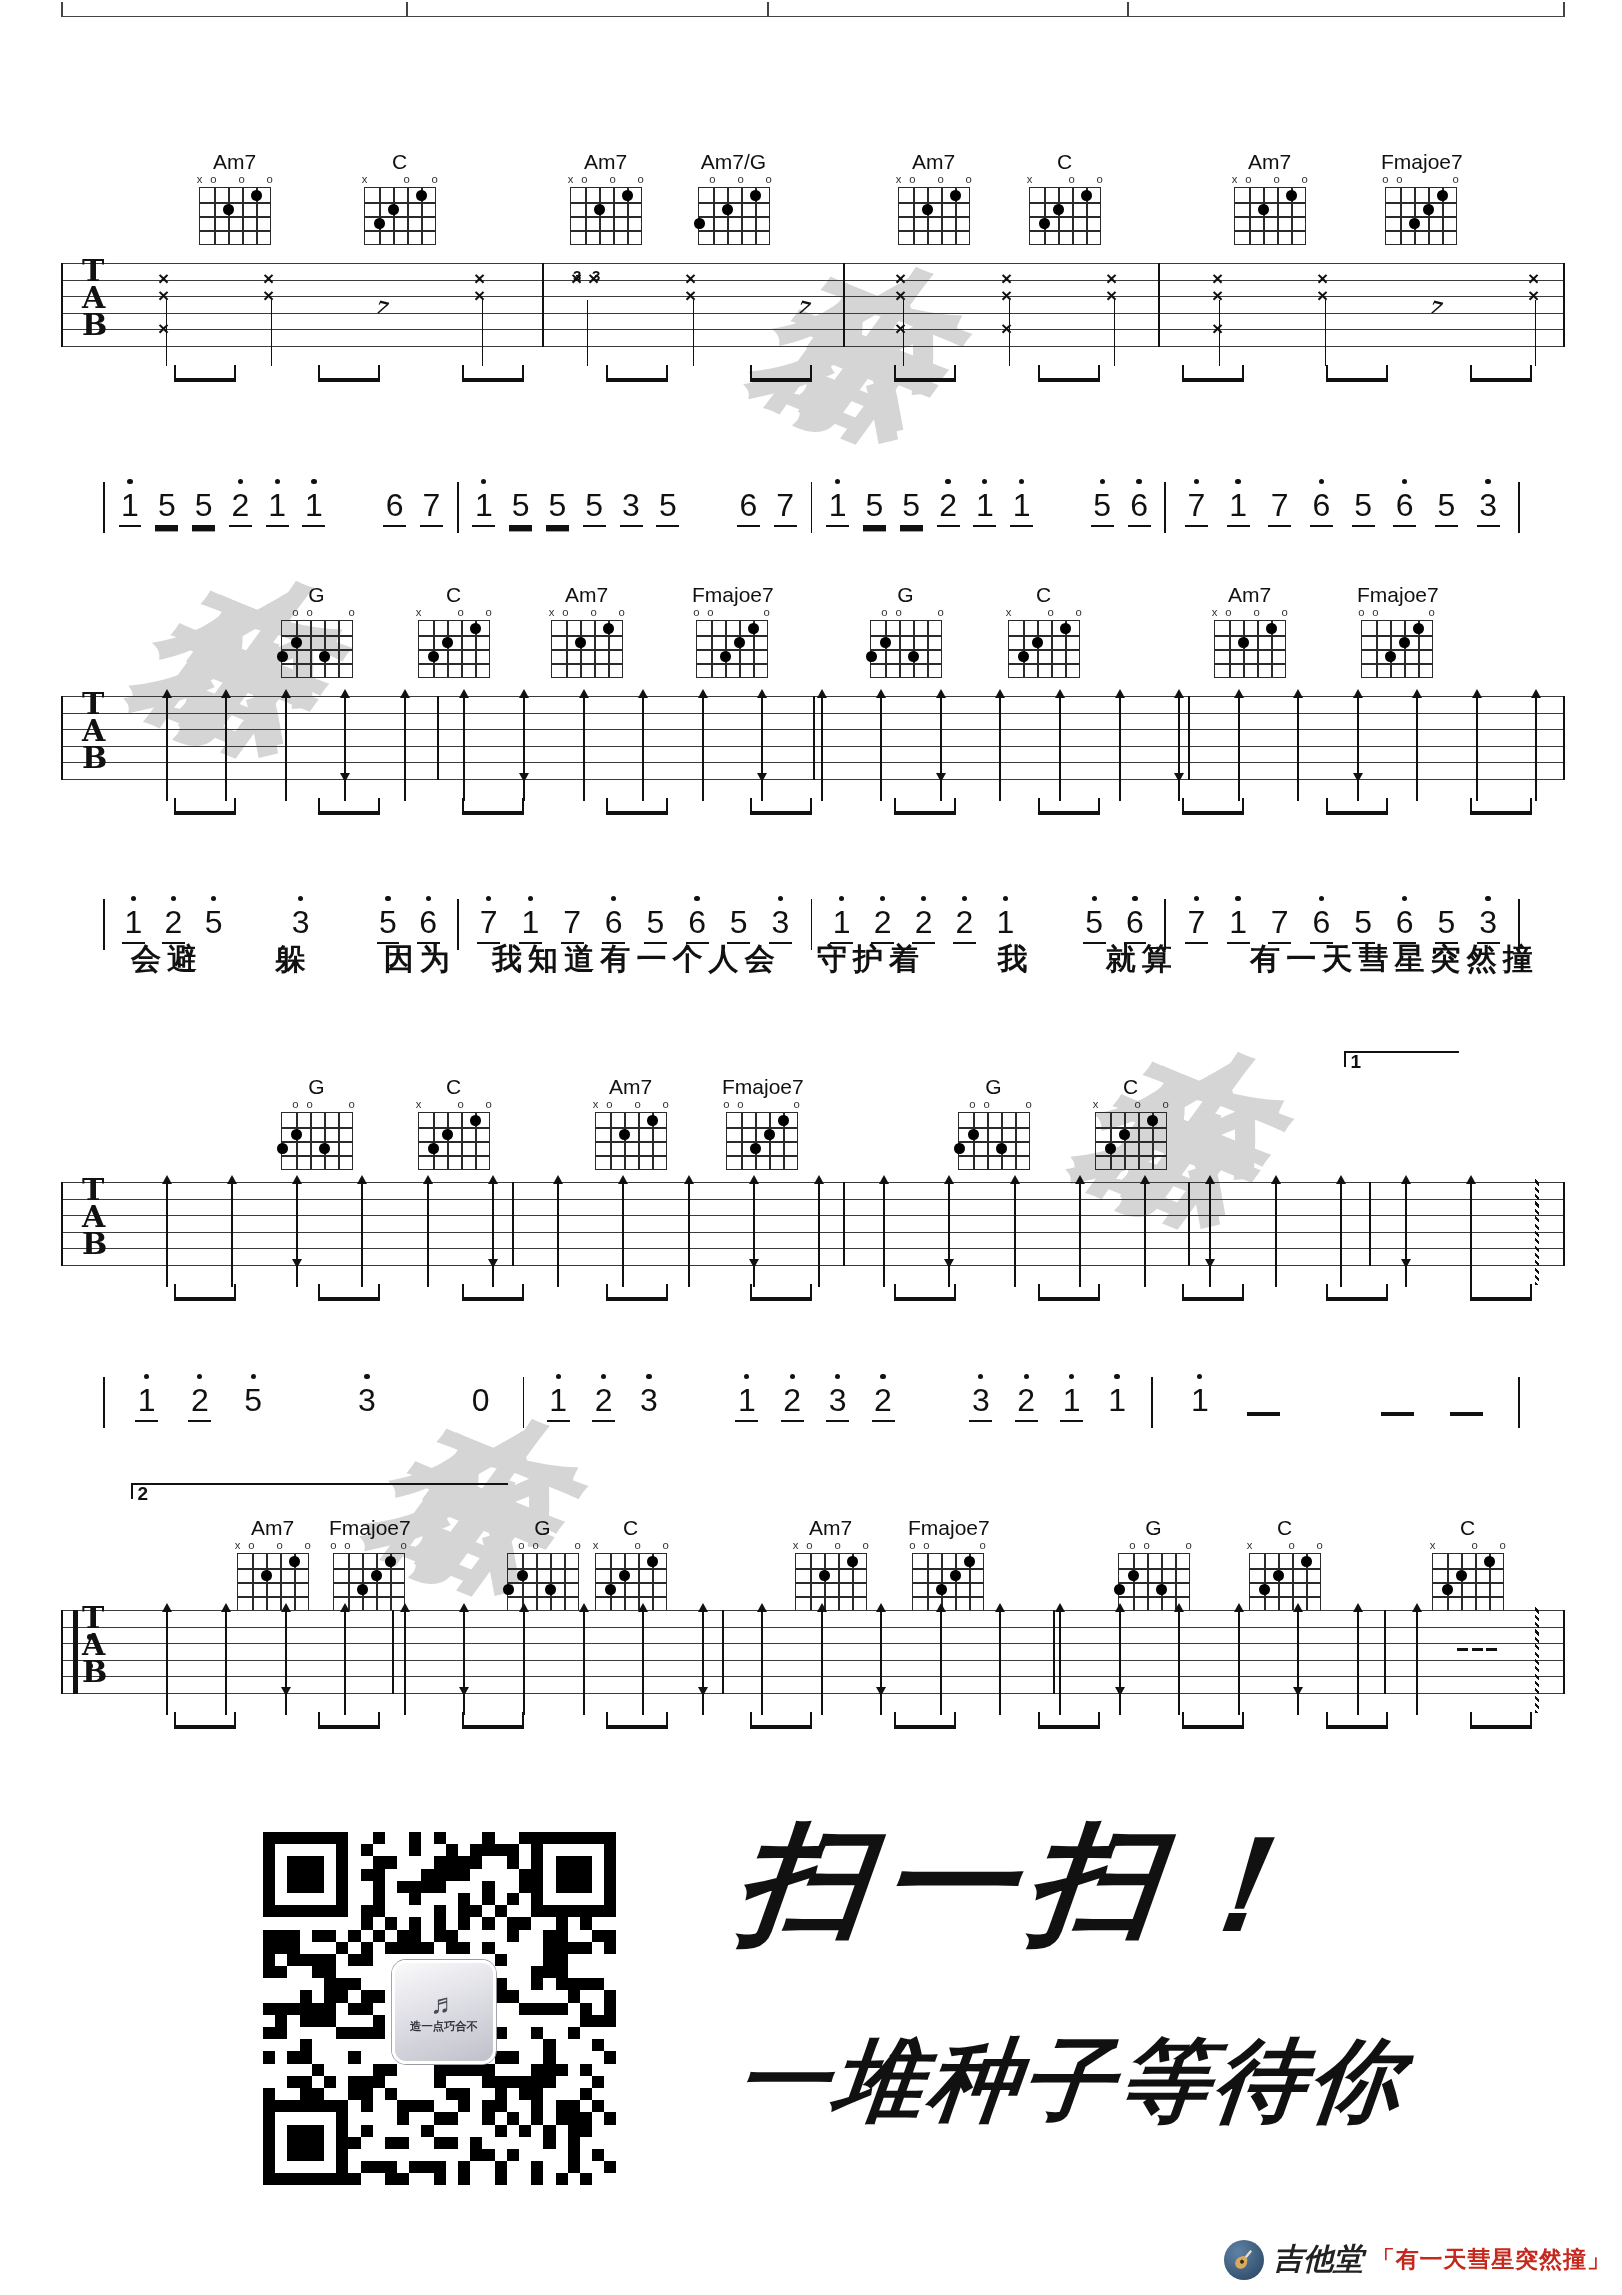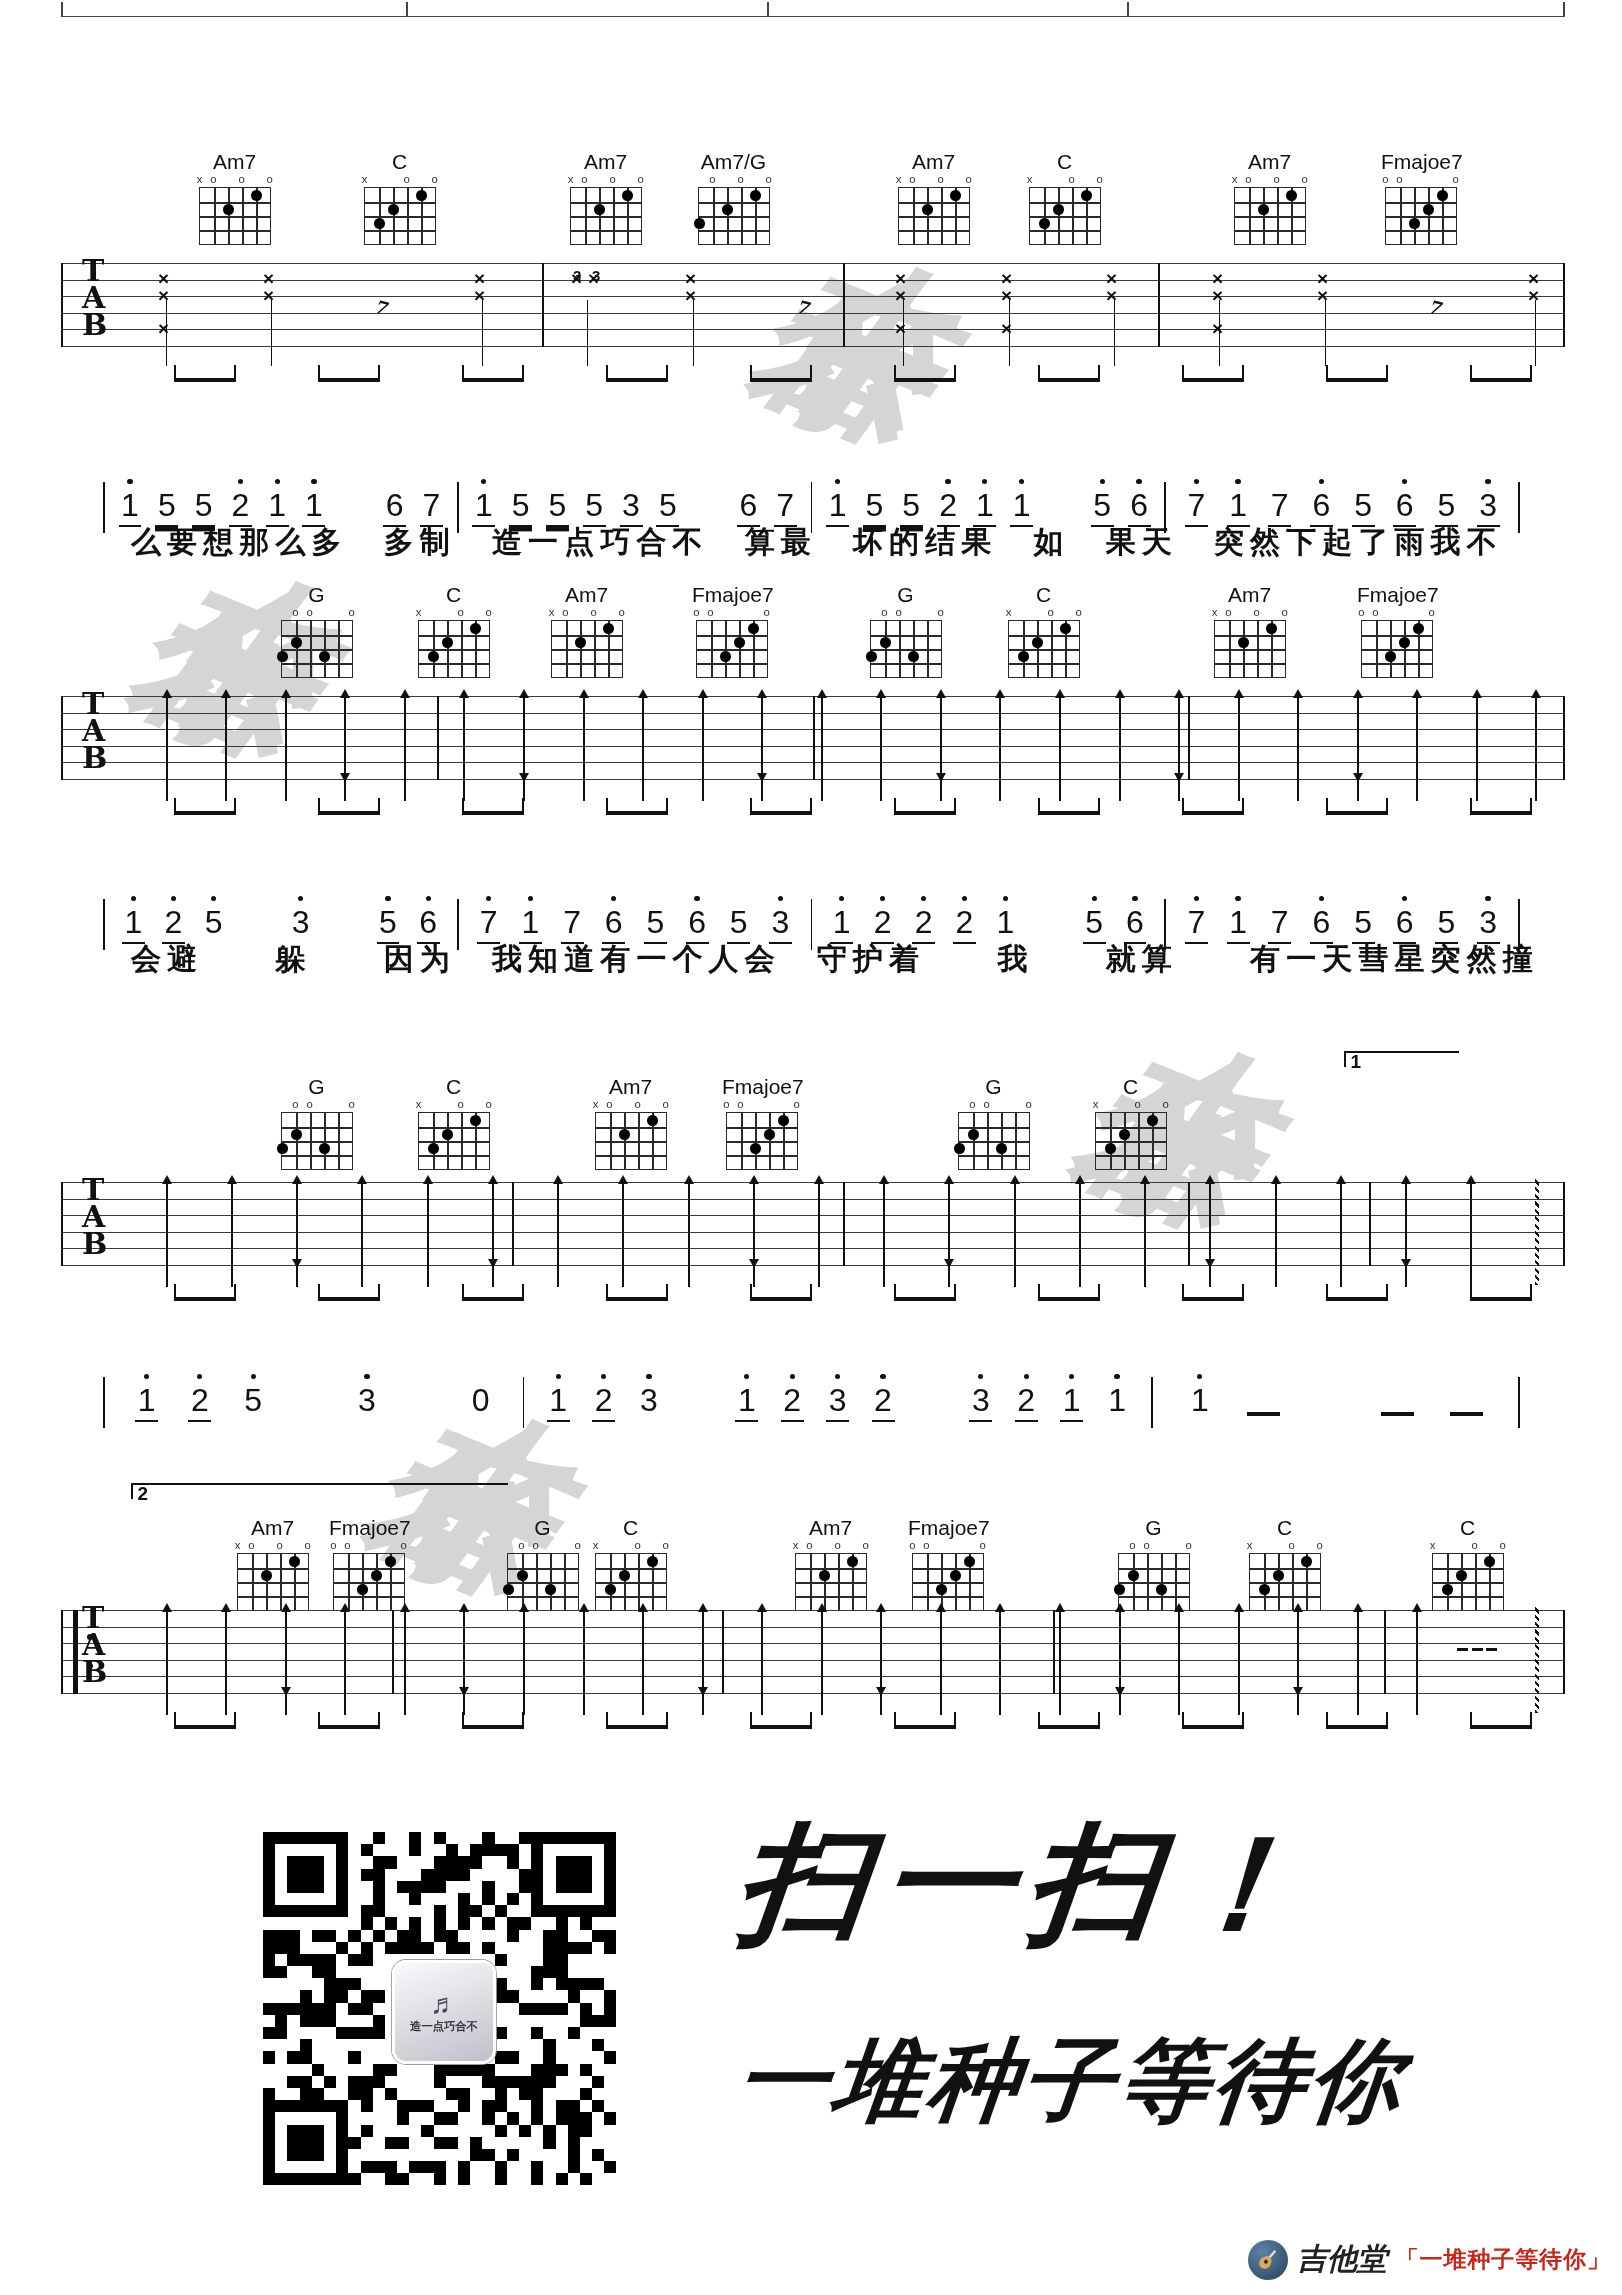--- a/index.html
+++ b/index.html
@@ -934,21 +934,21 @@
       <svg width="26" height="26" viewBox="0 0 30 30">
         <g transform="rotate(40 15 15)">
           <rect x="13.2" y="1.5" width="2.6" height="10.5" fill="#e8e0cf"></rect>
           <ellipse cx="14.5" cy="19.5" rx="6.6" ry="7.4" fill="#d9a95f"></ellipse>
           <ellipse cx="14.5" cy="15.8" rx="4.6" ry="4.6" fill="#d9a95f"></ellipse>
           <circle cx="14.5" cy="18" r="2.3" fill="#3a2a18"></circle>
         </g>
       </svg>
     </div>
     <span class="fbrand">吉他堂</span>
-    <span class="ftag" style="color: rgb(197, 40, 28);">「一堆种子等待你」</span>
+    <span class="ftag" style="color: rgb(197, 40, 28);">「有一天彗星突然撞」</span>
   </div>
 <div class="toptick" style="left: 61px;"></div>
     <div class="toptick" style="left: 406px;"></div>
     <div class="toptick" style="left: 767px;"></div>
     <div class="toptick" style="left: 1127px;"></div>
     <div class="toptick" style="left: 1563px;"></div>
     <div class="wm" style="left: 838px; top: 87px; color: rgb(203, 203, 203); transform: rotate(22deg);">小东音乐</div>
     <div class="wm" style="left: 218px; top: 401px; color: rgb(203, 203, 203); transform: rotate(22deg);">小东音乐</div>
     <div class="wm" style="left: 1160px; top: 872px; color: rgb(203, 203, 203); transform: rotate(22deg);">小东音乐</div>
     <div class="wm" style="left: 454px; top: 1239px; color: rgb(203, 203, 203); transform: rotate(22deg);">小东音乐</div>
@@ -1838,21 +1838,20 @@
         <span class="jn u1">1<i></i></span>
         <span class="jn u1">7</span>
         <span class="jn u1">6<i></i></span>
         <span class="jn u1">5</span>
         <span class="jn u1">6<i></i></span>
         <span class="jn u1">5</span>
         <span class="jn u1">3<i></i></span>
       </div>
       <div class="jbar"></div>
     </div>
-    <div class="lyrics" style="top: 522px; left: 131px;">么要想那么多　多制　造一点巧合不　算最　坏的结果　如　果天　突然下起了雨我不</div>
     <div class="jline" style="top: 892px;">
       <div class="jbar"></div>
       <div class="jm" style="flex-grow: 1;">
         <span class="jn u1">1<i></i></span>
         <span class="jn u1">2<i></i></span>
         <span class="jn">5<i></i></span>
         <div class="jgap"></div>
         <span class="jn">3<i></i></span>
         <div class="jgap"></div>
         <span class="jn u1">5<i></i></span>

